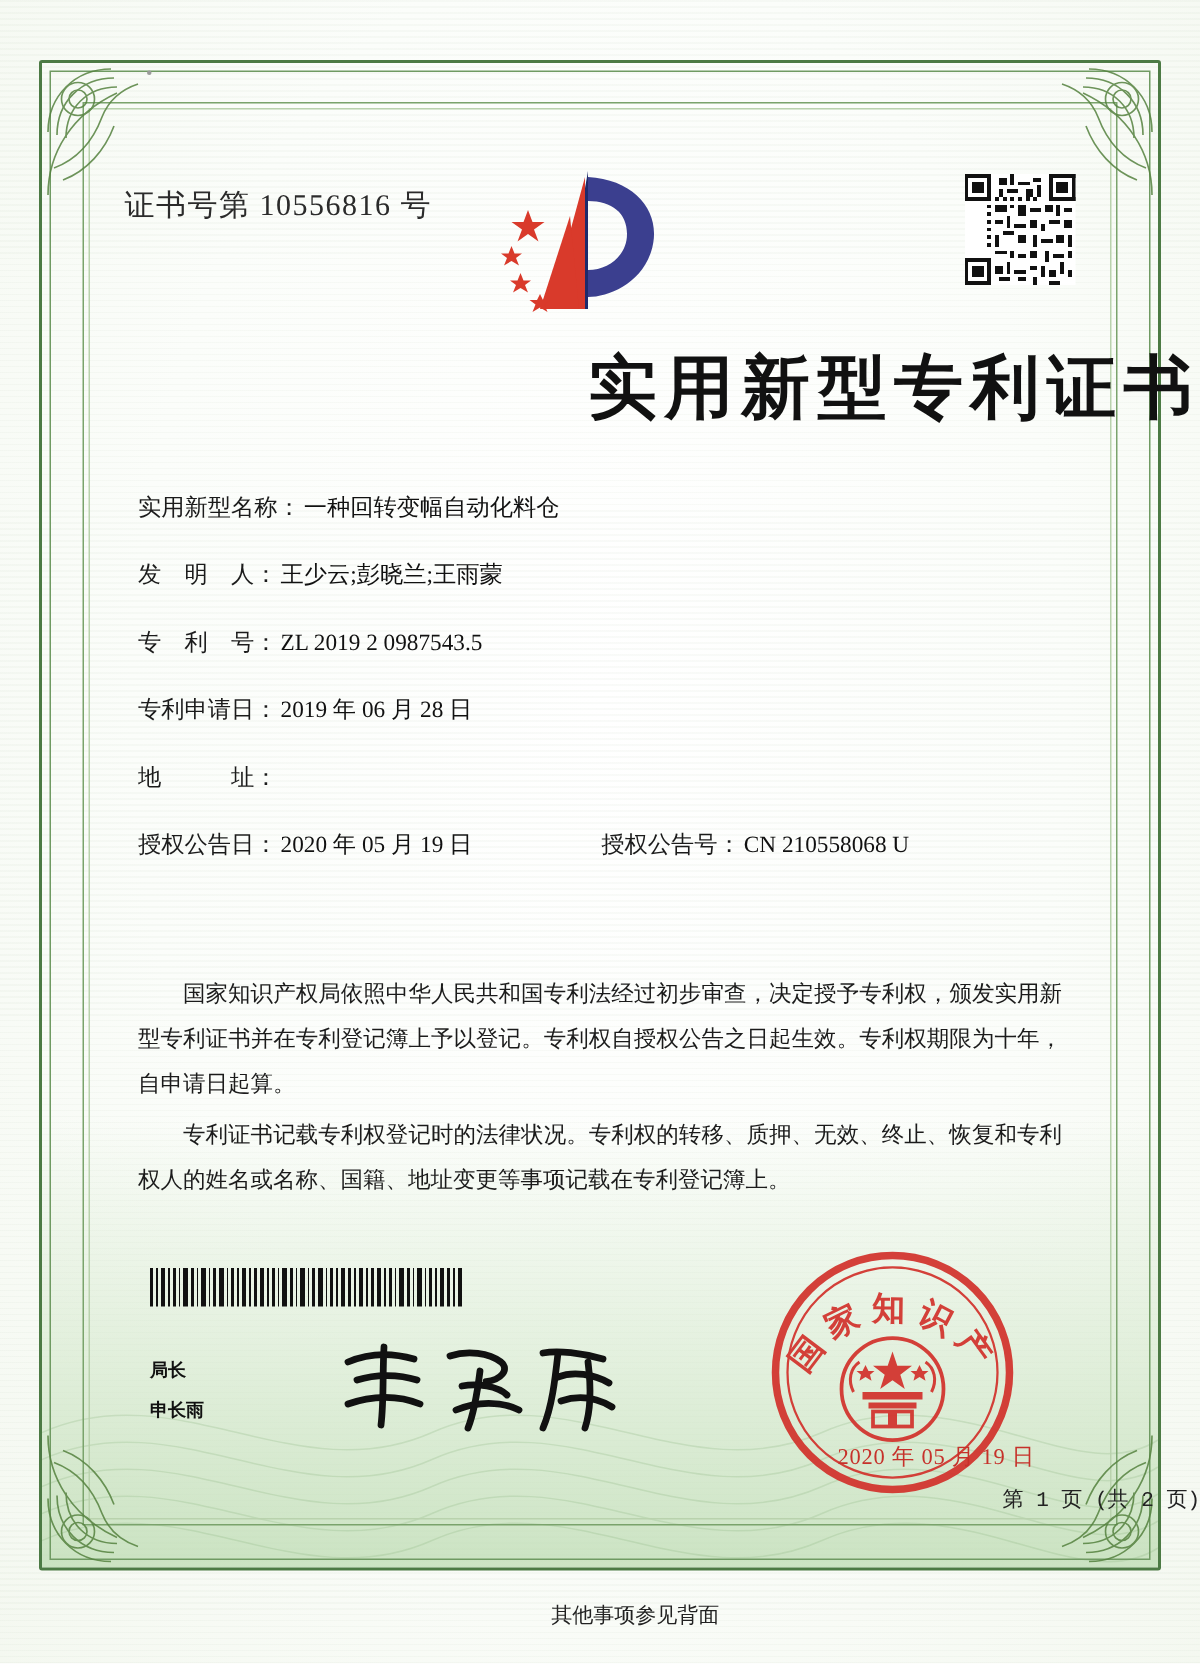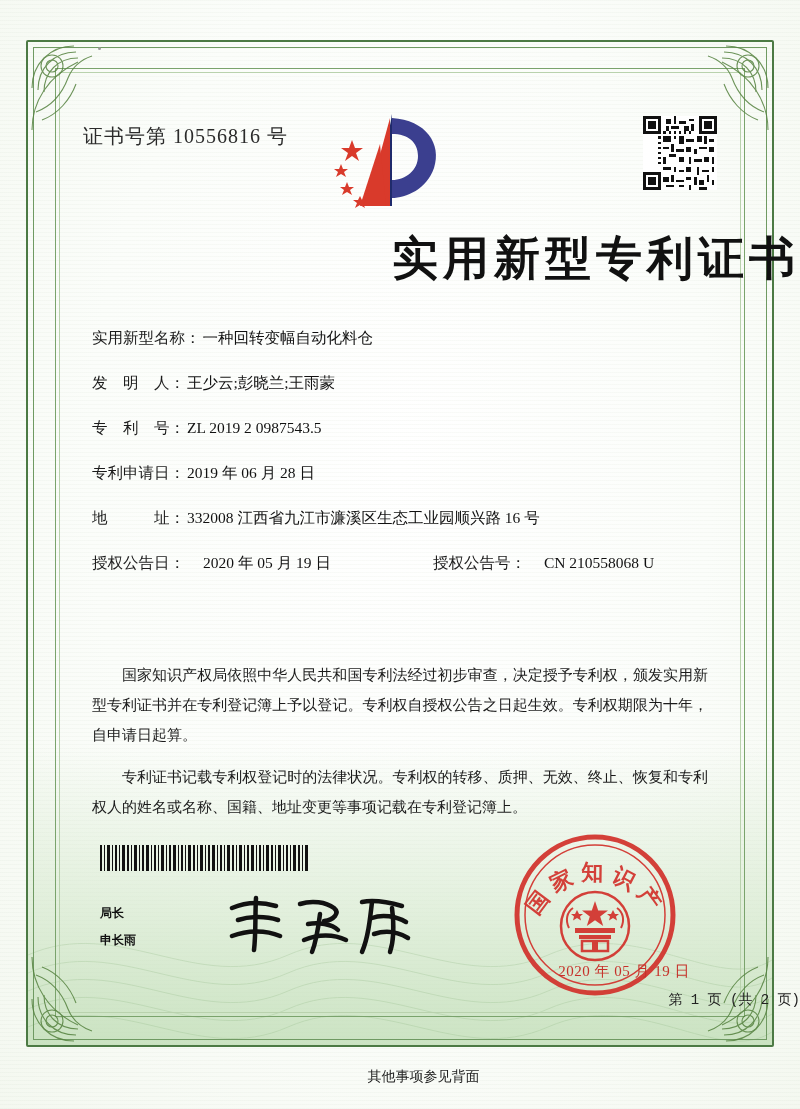--- a/index.html
+++ b/index.html
@@ -104,31 +104,31 @@
   }
   .field-label{
     white-space:pre;
     color:#1b1b1b;
     flex:0 0 auto;
   }
   .field-value{
     color:#111;
     margin-left:2px;
   }
-  .field-row.split{gap:16px;}
+  .field-row.split{gap:0;}
   .split .seg2{margin-left:86px;}
 
   
   .paragraphs{
     position:absolute;left:92px;right:92px;top:648px;
     font-size:15px;line-height:30px;color:#1b1b1b;
     text-align:justify;
     font-family:"Liberation Serif", serif;
   }
-  .paragraphs p{margin:12px 0 4px 0;text-indent:2em;}
+  .paragraphs p{margin:0 0 4px 0;text-indent:2em;}
 
   
   .barcode{
     position:absolute;left:100px;top:845px;width:210px;height:26px;
   }
 
   
   .sig-label{
     position:absolute;left:100px;top:900px;
     font-size:12px;font-weight:700;color:#111;line-height:27px;
@@ -366,21 +366,20 @@
     <div class="field-row">
       <span class="field-label">专　利　号：</span>
       <span class="field-value">ZL 2019 2 0987543.5</span>
     </div>
     <div class="field-row">
       <span class="field-label">专利申请日：</span>
       <span class="field-value">2019 年 06 月 28 日</span>
     </div>
     <div class="field-row">
       <span class="field-label">地　　　址：</span>
-      <span class="field-value">332008 江西省九江市濂溪区生态工业园顺兴路 16 号</span>
     </div>
     <div class="field-row split">
       <span class="field-label">授权公告日：</span>
       <span class="field-value">2020 年 05 月 19 日</span>
       <span class="field-label seg2">授权公告号：</span>
       <span class="field-value">CN 210558068 U</span>
     </div>
   </div>
 
   <div class="paragraphs">

